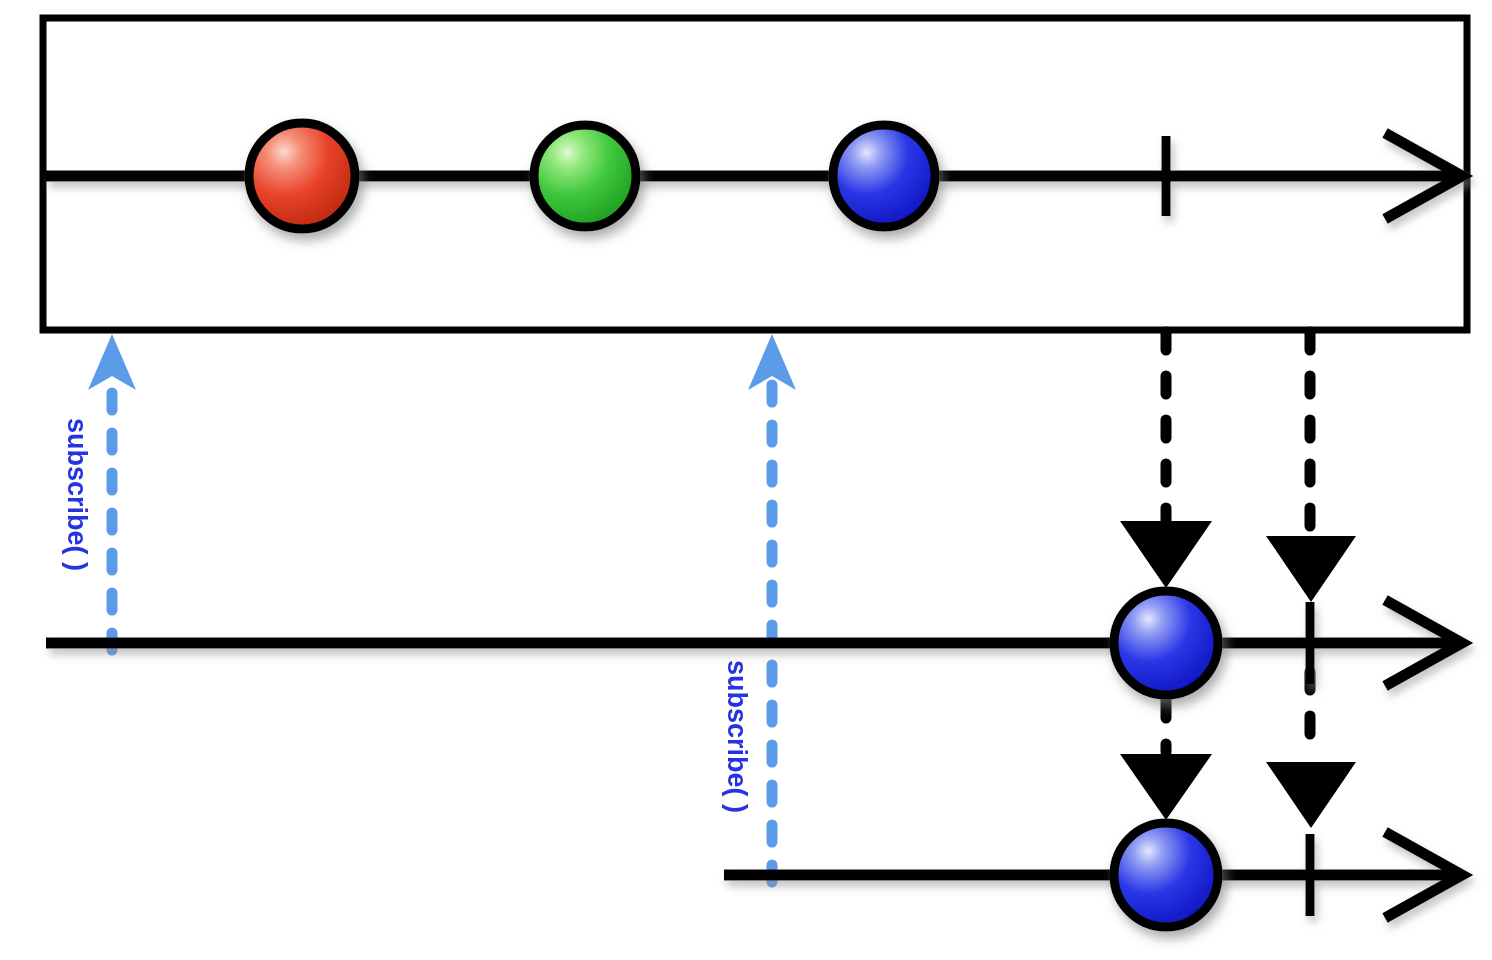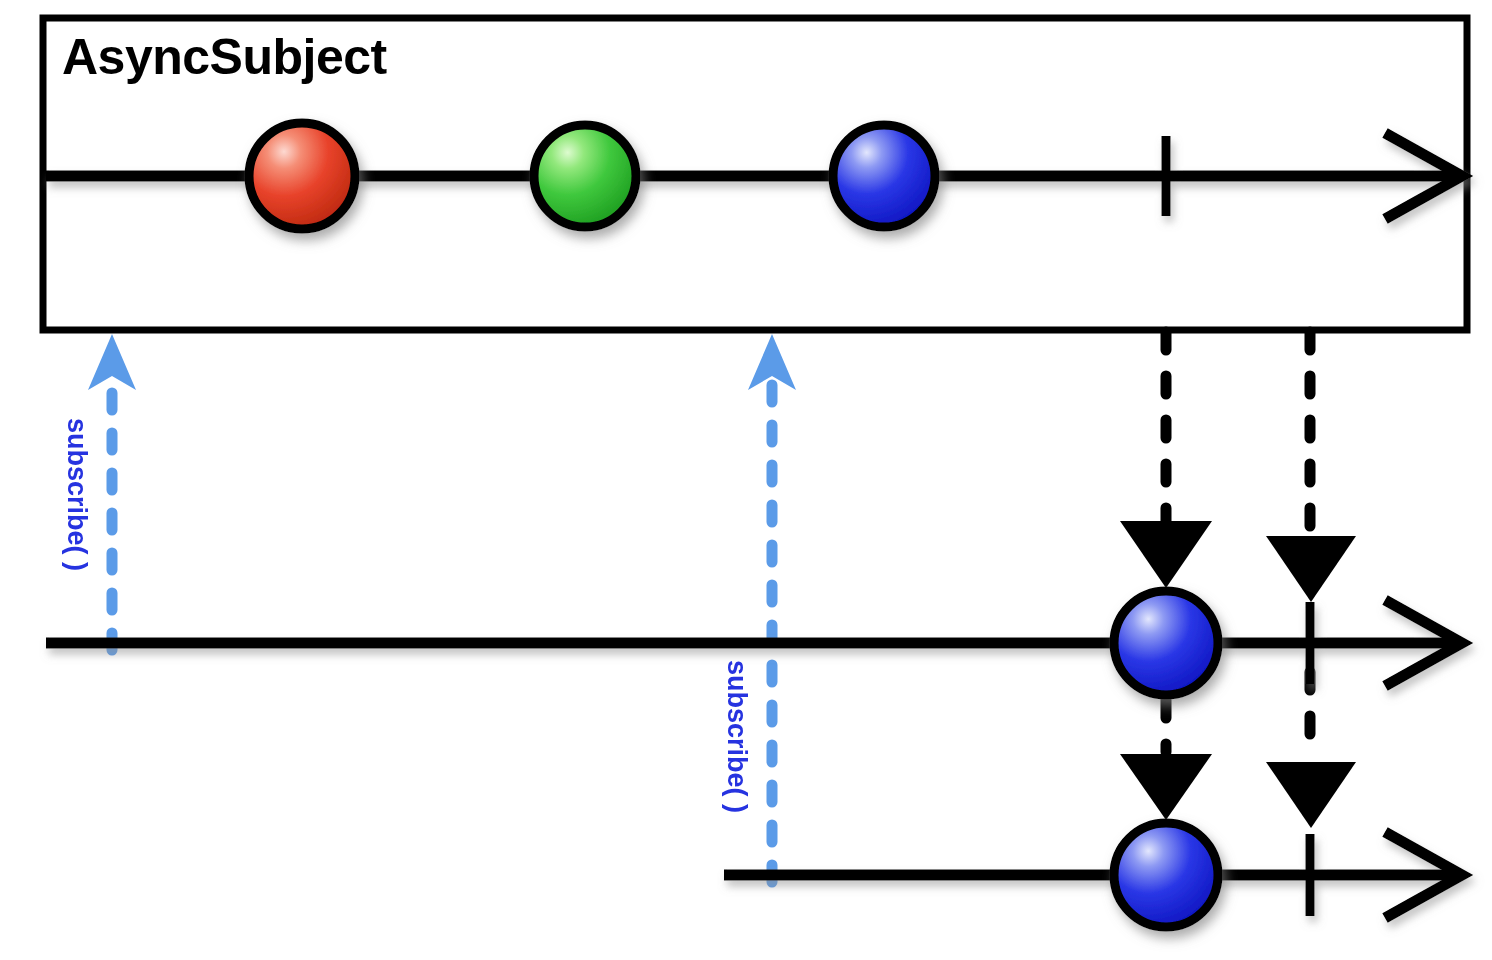--- a/index.html
+++ b/index.html
@@ -140,19 +140,18 @@
     <g filter="url(#lineShadow)">
       <line x1="724" y1="875" x2="1452" y2="875" stroke="#000000" stroke-width="11"></line>
       <polyline points="1385,832 1462,875 1385,918" fill="none" stroke="#000000" stroke-width="11" stroke-linecap="butt"></polyline>
       <line x1="1310" y1="834" x2="1310" y2="916" stroke="#000000" stroke-width="9"></line>
     </g>
     <g filter="url(#softShadow)">
       <circle cx="1166" cy="875" r="52" fill="url(#gradBlue)" stroke="#000000" stroke-width="9"></circle>
     </g>
   </svg>
 
-  <div class="diagram-title">AsyncSubject</div>
 
   <div class="sub-label" id="sub-label-1">subscribe( )</div>
 
   <div class="sub-label" id="sub-label-2">subscribe( )</div>
 
 </div>
 
 </body></html>

